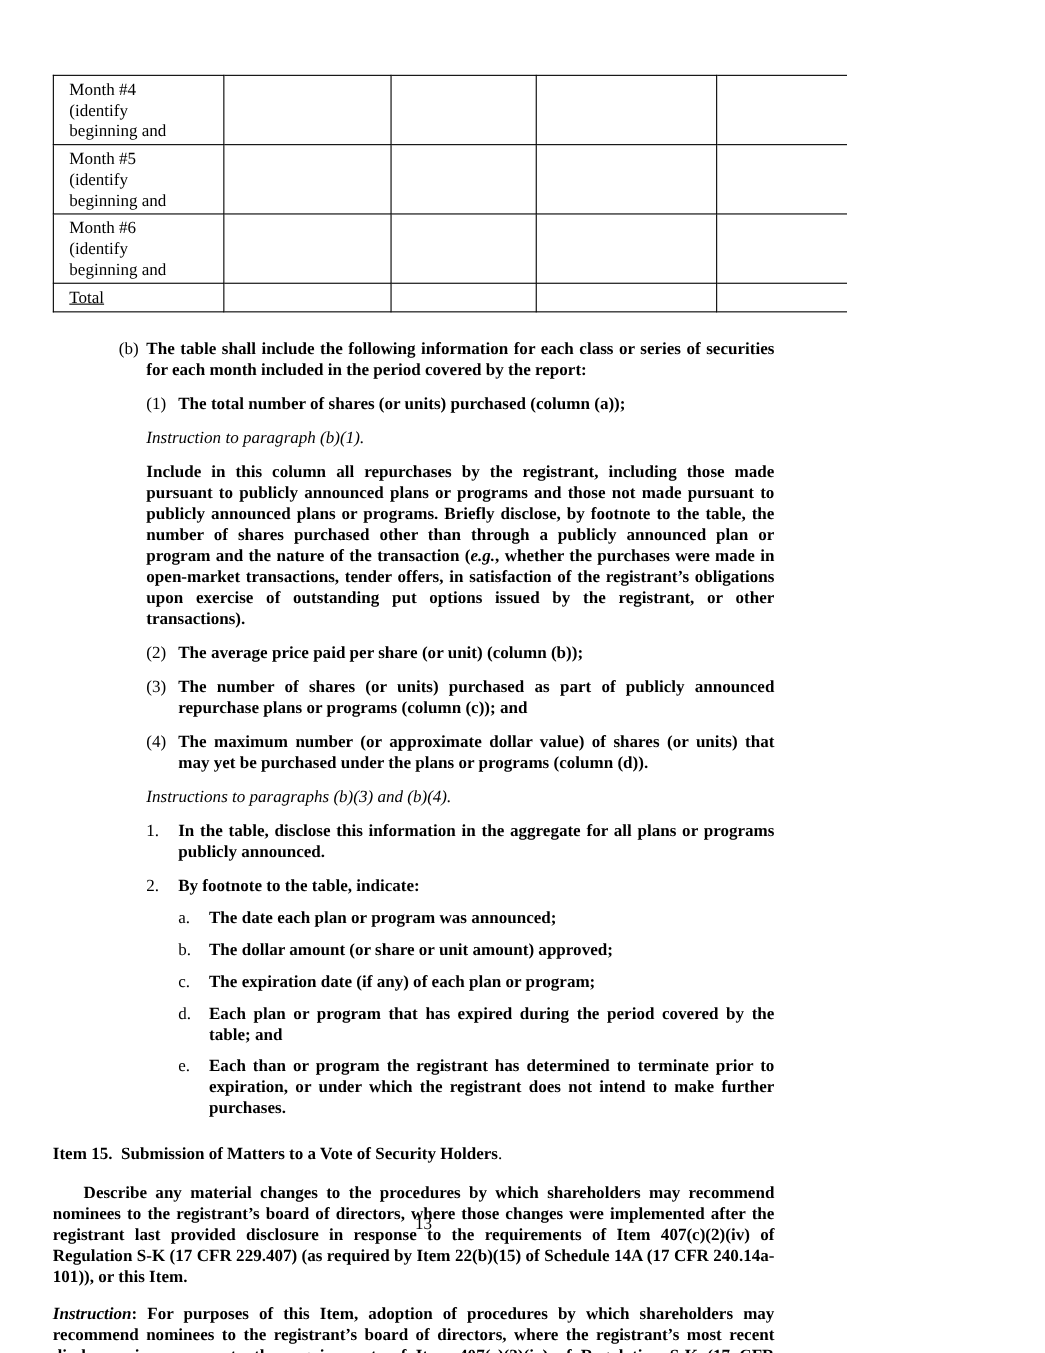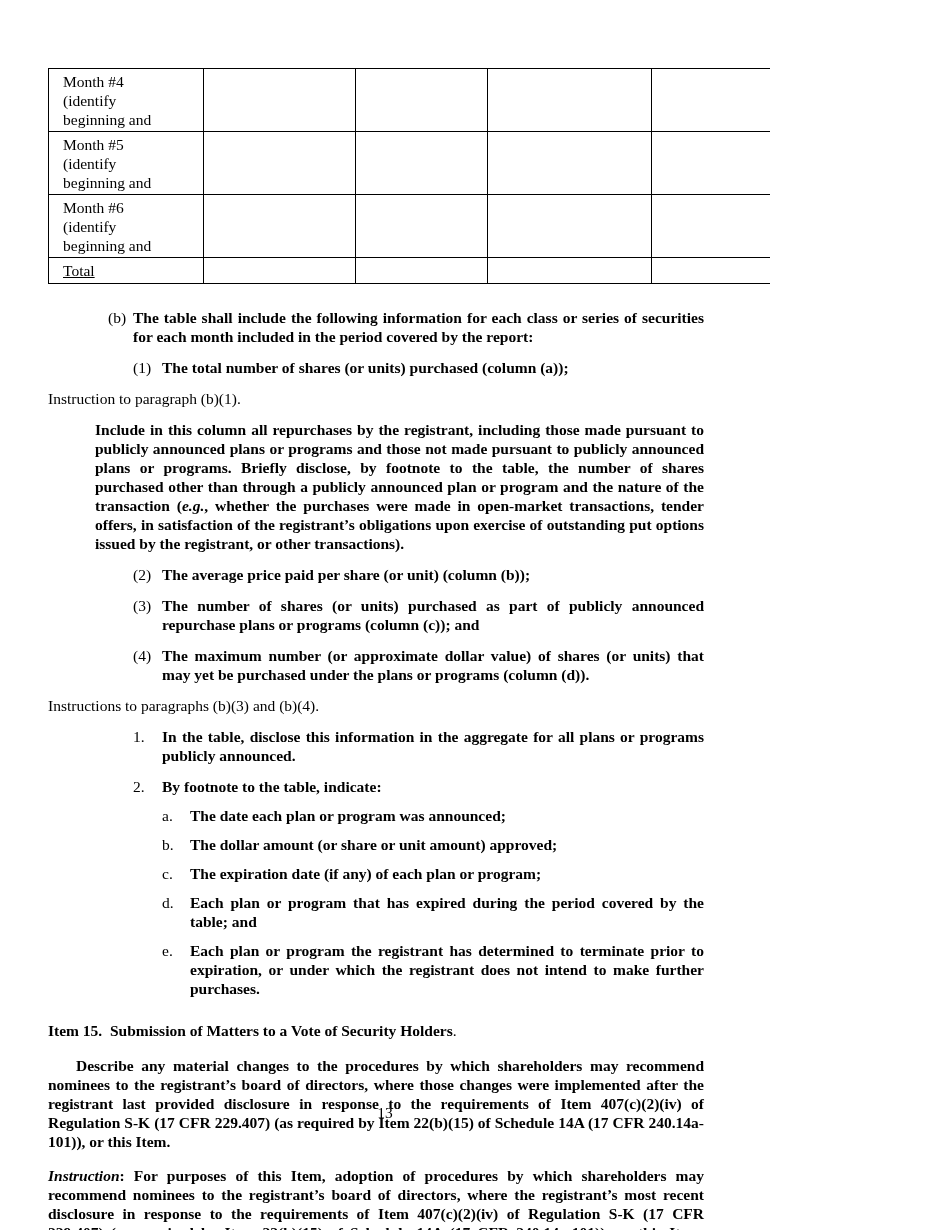--- a/index.html
+++ b/index.html
@@ -38,22 +38,22 @@
   .just { text-align: justify; font-weight: bold; }
   .flexrow { display: flex; }
   .flexrow .txt { flex: 1 1 auto; }
 
   .b-block { margin-left: 60px; margin-top: 24px; }
   .b-block .marker { flex: 0 0 25px; }
 
   .sub-item { margin-left: 85px; }
   .sub-item .marker { flex: 0 0 29px; }
 
-  .instr-head { margin-top: 12px; }
-  .instr-body { margin-left: 47px; margin-top: 12px; }
+  .instr-head { margin-left: 85px; font-style: italic; margin-top: 12px; }
+  .instr-body { margin-left: 85px; margin-top: 12px; }
   .instr-body em, .instr-para em { font-style: italic; }
 
   .num-item { margin-left: 85px; }
   .num-item .marker { flex: 0 0 29px; }
 
   .let-item { margin-left: 114px; margin-top: 10px; }
   .let-item .marker { flex: 0 0 28px; }
 
   .item15-head { margin-top: 23px; }
   .item15-head strong { font-weight: bold; }
@@ -179,21 +179,21 @@
     <span class="txt just">The expiration date (if any) of each plan or program;</span>
   </div>
 
   <div class="flexrow let-item">
     <span class="marker">d.</span>
     <span class="txt just">Each plan or program that has expired during the period covered by the table; and</span>
   </div>
 
   <div class="flexrow let-item">
     <span class="marker">e.</span>
-    <span class="txt just">Each plan or program the registrant has determined to terminate prior to expiration, or under which the registrant does not intend to make further purchases.</span>
+    <span class="txt just">Each than or program the registrant has determined to terminate prior to expiration, or under which the registrant does not intend to make further purchases.</span>
   </div>
 
   <div class="item15-head">
     <strong>Item 15.&nbsp; Submission of Matters to a Vote of Security Holders</strong><span>.</span>
   </div>
 
   <div class="body-para just first-indent">Describe any material changes to the procedures by which shareholders may recommend nominees to the registrant’s board of directors, where those changes were implemented after the registrant last provided disclosure in response to the requirements of Item 407(c)(2)(iv) of Regulation S-K (17 CFR 229.407) (as required by Item 22(b)(15) of Schedule 14A (17 CFR 240.14a-101)), or this Item.</div>
 
   <div class="instr-para just">
     <em>Instruction</em><span>: For purposes of this Item, adoption of procedures by which shareholders may recommend nominees to the registrant’s board of directors, where the registrant’s most recent disclosure in response to the requirements of Item 407(c)(2)(iv) of Regulation S-K (17 CFR 229.407) (as required by Item 22(b)(15) of Schedule 14A (17 CFR 240.14a-101)), or this Item, indicated that the registrant did not have in place such procedures, will constitute a material change.</span>

